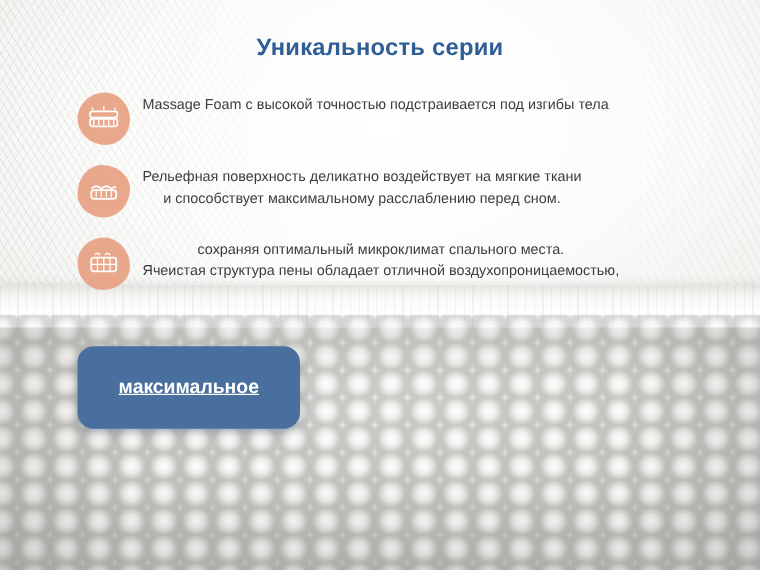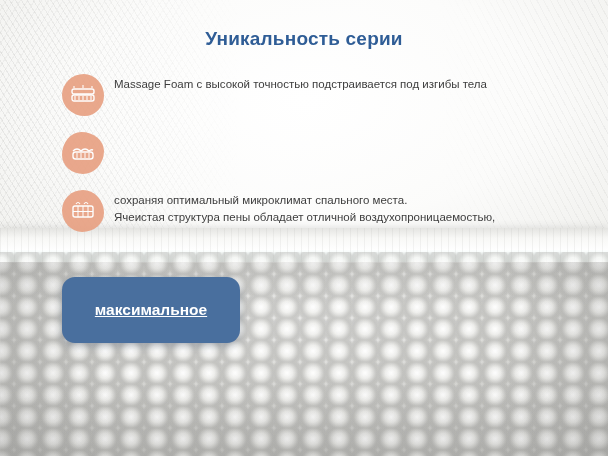--- a/index.html
+++ b/index.html
@@ -148,21 +148,21 @@
     position: relative;
     margin-right: 10px;
     margin-top: 2px;
   }
   .feature .text {
     font-size: 11.5px;
     line-height: 16.5px;
     color: #3d3d3d;
     padding-top: 4px;
   }
-  .feature .text .line { display: block; }
+  .feature .text .line { display: block; text-align: center; }
 
   
   .badge {
     position: absolute;
     left: 0; top: 0;
     width: 42px;
     height: 42px;
     background: #e8a183;
     border-radius: 52% 48% 46% 54% / 50% 52% 48% 50%;
     opacity: 0.92;
@@ -242,20 +242,24 @@
           <svg width="24" height="22" viewBox="0 0 24 22" aria-hidden="true">
             <path d="M2 9 q4 -4 8 0 q4 -4 8 0 q2 -2 4 -1" fill="none" stroke="#ffffff" stroke-width="1.4"></path>
             <rect x="2" y="10" width="20" height="7" rx="2.5" fill="none" stroke="#ffffff" stroke-width="1.4"></rect>
             <line x1="6" y1="11" x2="6" y2="16" stroke="#ffffff" stroke-width="1"></line>
             <line x1="10" y1="11" x2="10" y2="16" stroke="#ffffff" stroke-width="1"></line>
             <line x1="14" y1="11" x2="14" y2="16" stroke="#ffffff" stroke-width="1"></line>
             <line x1="18" y1="11" x2="18" y2="16" stroke="#ffffff" stroke-width="1"></line>
           </svg>
         </div>
       </div>
+      <div class="text">
+        <span class="line">Рельефная поверхность деликатно воздействует  на мягкие ткани</span>
+        <span class="line">и способствует максимальному расслаблению перед сном.</span>
+      </div>
     </div>
 
     <div class="feature">
       <div class="icon-wrap">
         <div class="badge b3">
           <svg width="24" height="22" viewBox="0 0 24 22" aria-hidden="true">
             <rect x="2" y="6" width="20" height="11" rx="2" fill="none" stroke="#ffffff" stroke-width="1.4"></rect>
             <line x1="2" y1="11.5" x2="22" y2="11.5" stroke="#ffffff" stroke-width="1"></line>
             <line x1="7" y1="6" x2="7" y2="17" stroke="#ffffff" stroke-width="1"></line>
             <line x1="12" y1="6" x2="12" y2="17" stroke="#ffffff" stroke-width="1"></line>

